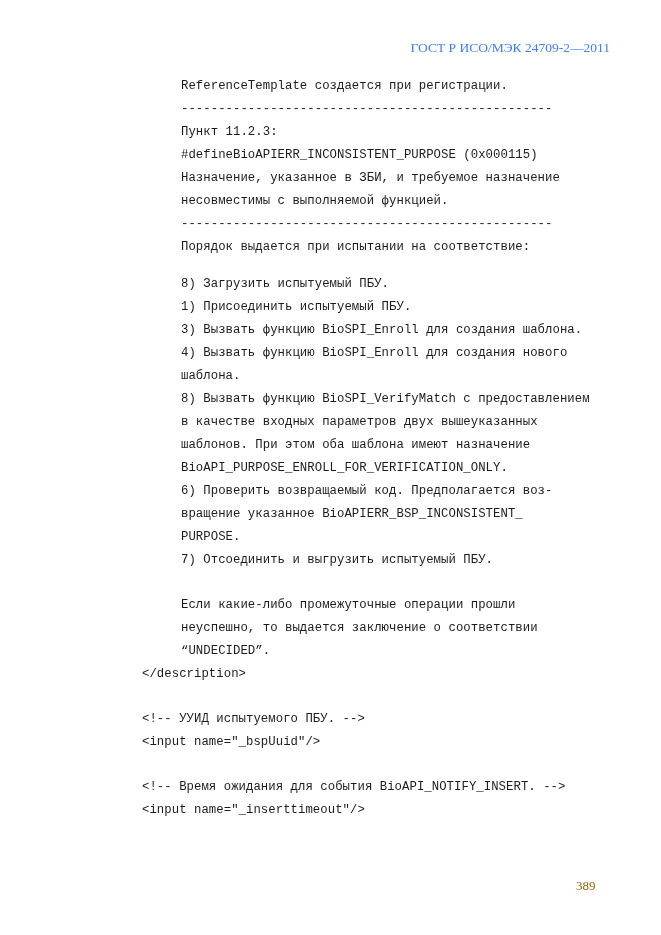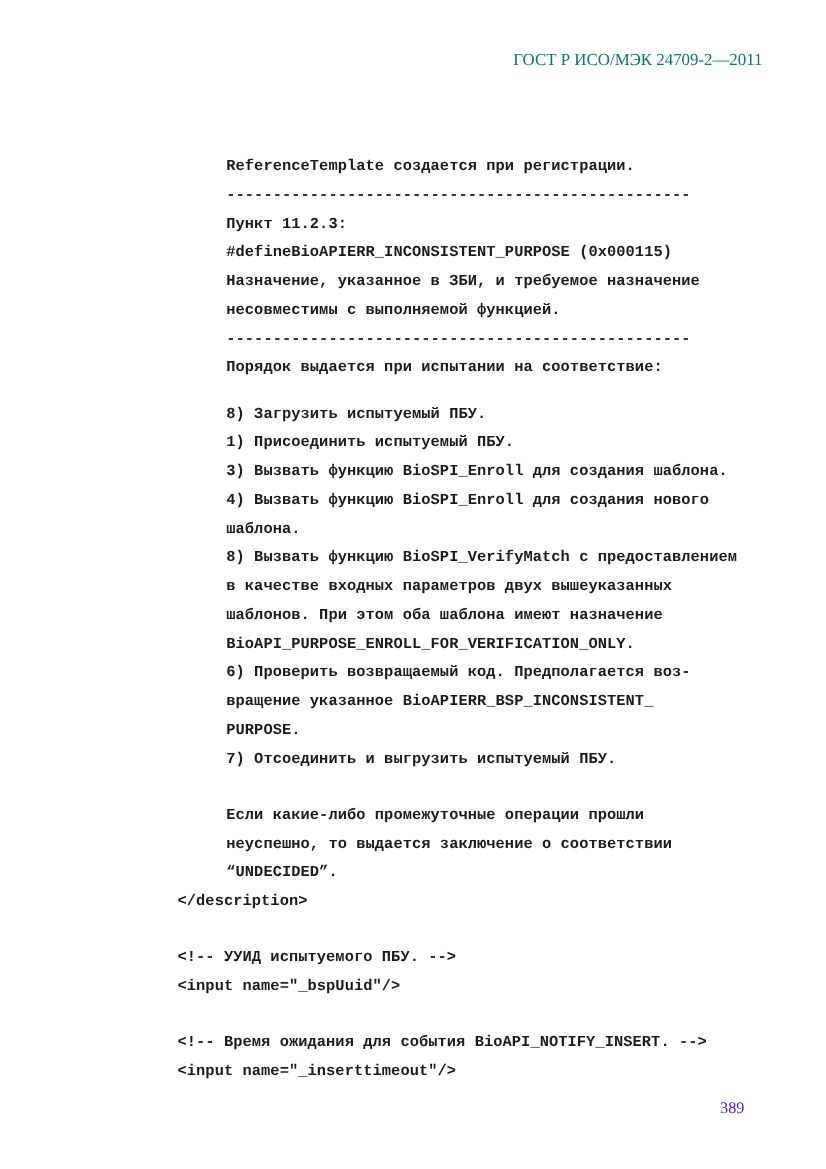--- a/index.html
+++ b/index.html
@@ -13,41 +13,40 @@
       position: relative;
       overflow: hidden;
       color: #1a1a1a;
     }
     .header {
       position: absolute;
       top: 40px;
       right: 51px;
       font-family: "Liberation Serif", "DejaVu Serif", serif;
       font-size: 13.5px;
-      color: #0f766e;
+      color: #3b82f6;
       white-space: nowrap;
     }
     .page-number {
       position: absolute;
       top: 878px;
       left: 576px;
       font-family: "Liberation Serif", "DejaVu Serif", serif;
       font-size: 13px;
-      color: #4c1d95;
+      color: #a16207;
     }
     .code-line {
       position: absolute;
       font-family: "Liberation Mono", "DejaVu Sans Mono", monospace;
-      font-weight: bold;
+      font-weight: normal;
       font-size: 12.3px;
       letter-spacing: 0.05px;
       white-space: pre;
       color: #1c1c1c;
       line-height: 16px;
-      margin-top: 47px;
     }
     .indent { left: 181px; }
     .outer { left: 142px; }
   </style>
 </head>
 <body>
 
 <div>
 
   <div class="header">ГОСТ Р ИСО/МЭК 24709-2—2011</div>

